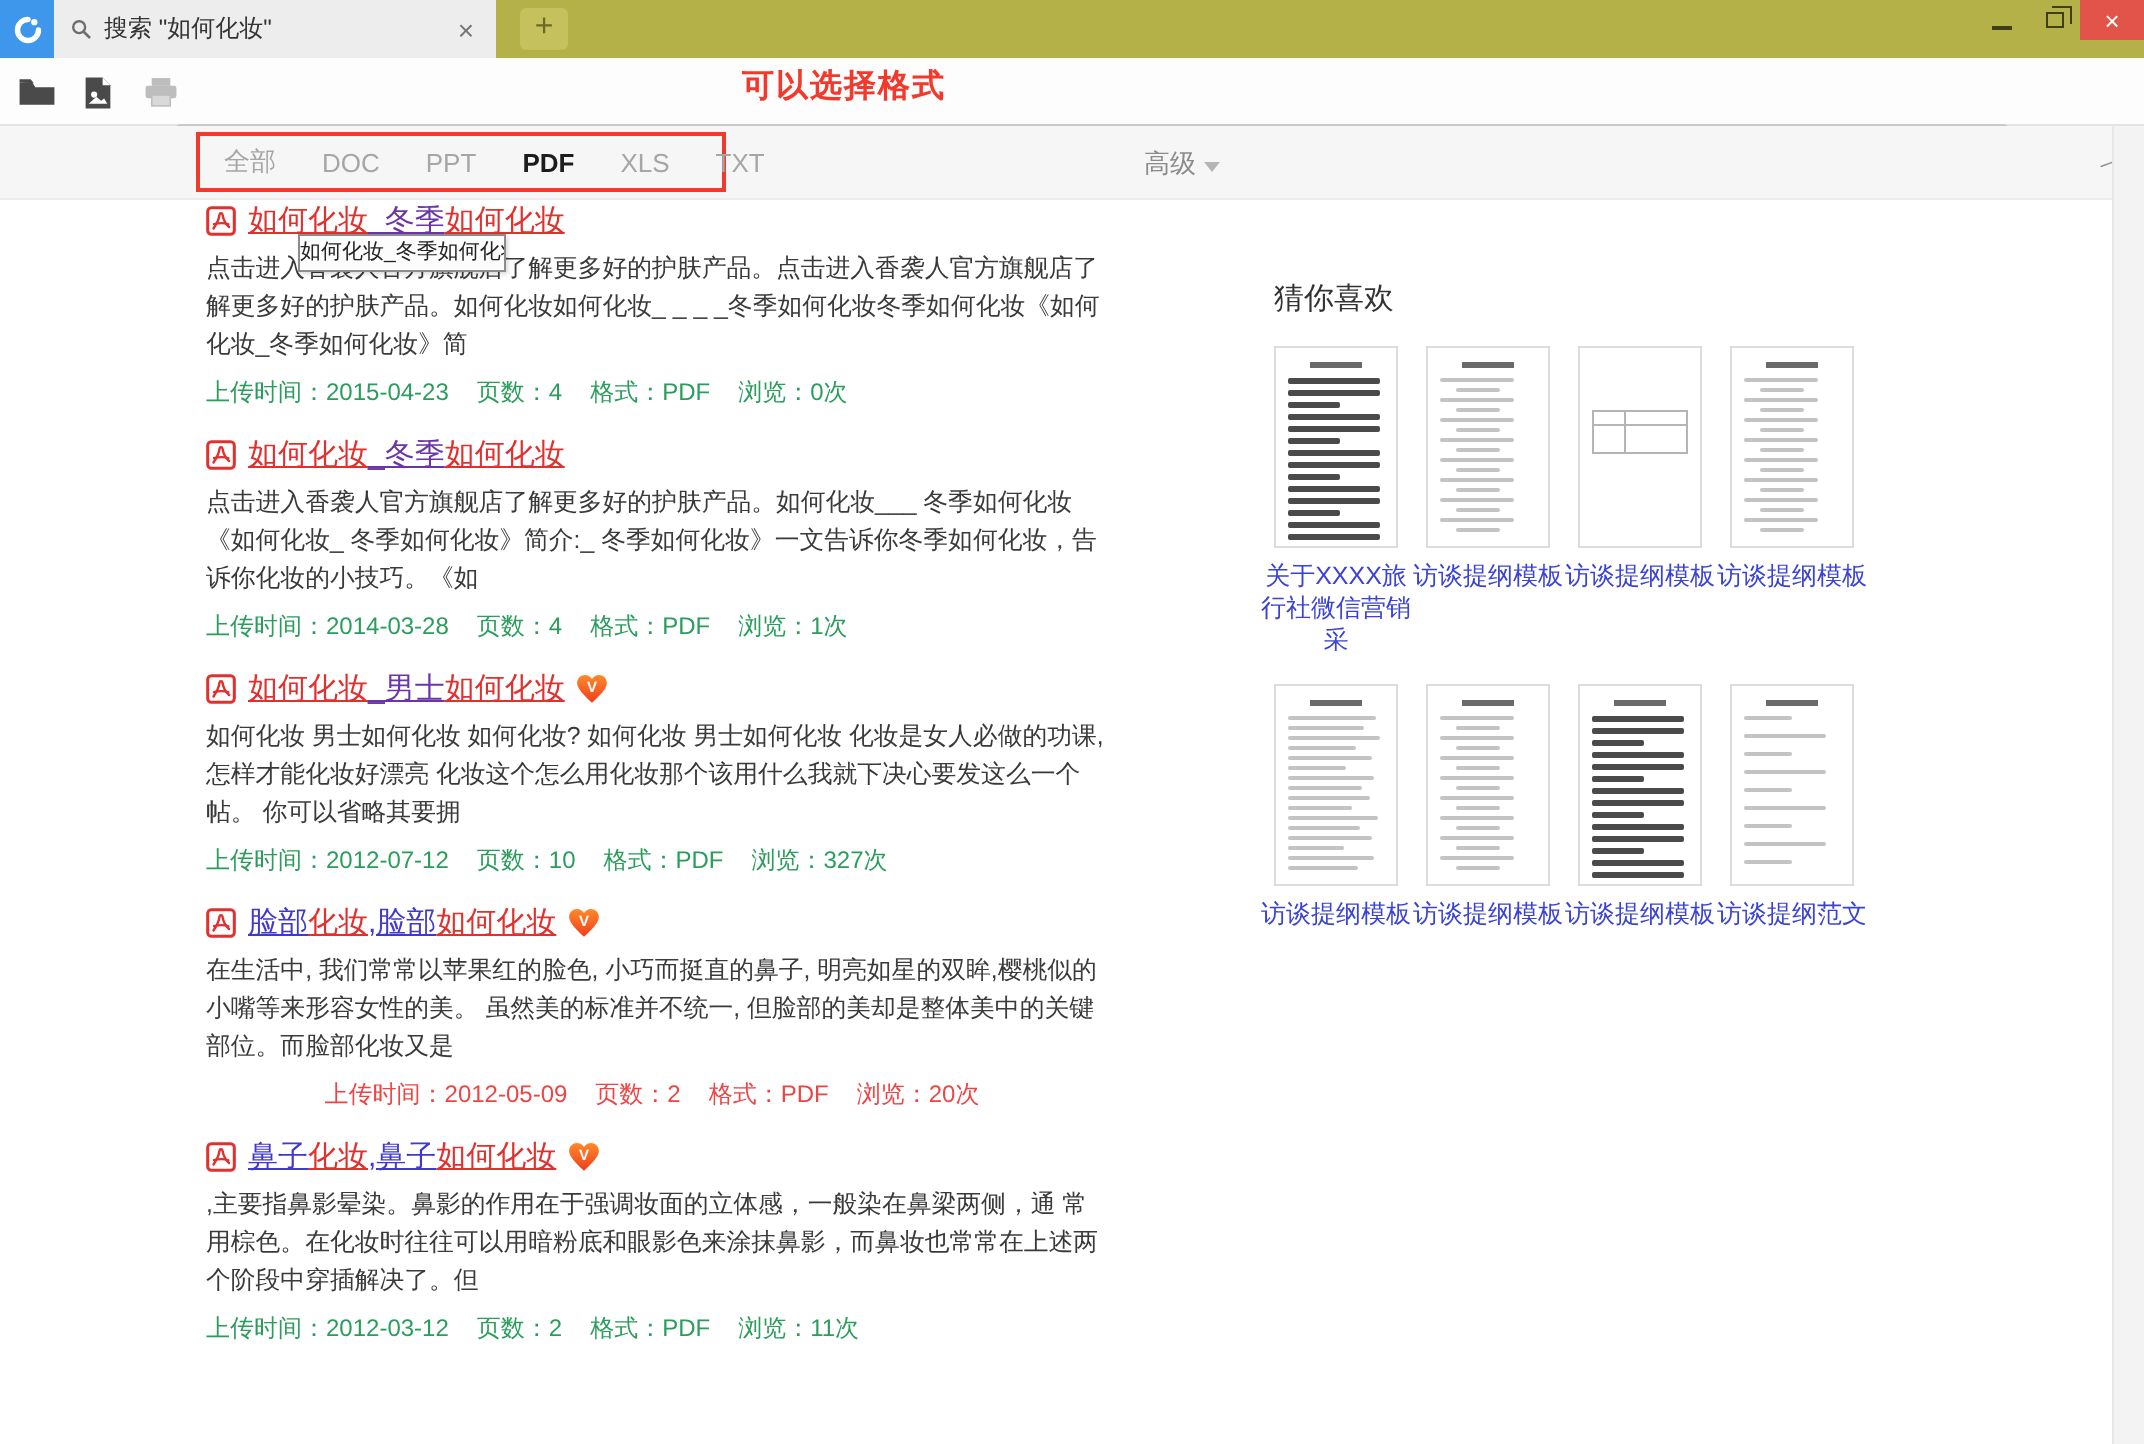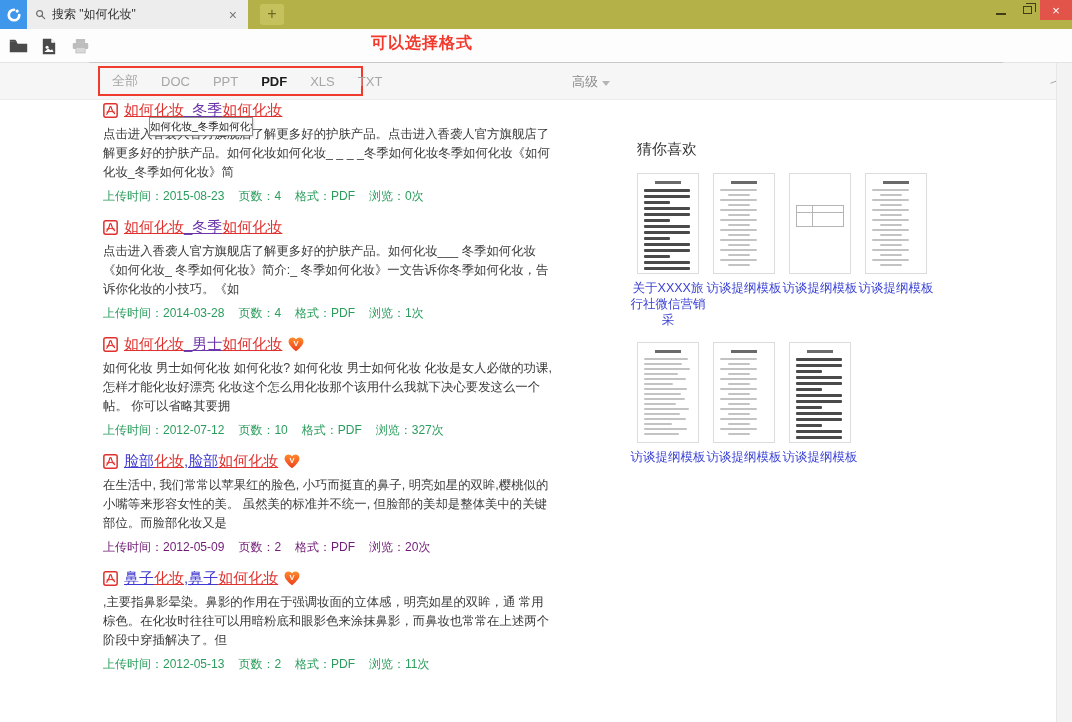--- a/index.html
+++ b/index.html
@@ -169,21 +169,21 @@
           <div class="rtitle">
             <svg width="15" height="15" viewBox="0 0 16 16">
               <rect x="0.9" y="0.9" width="14.2" height="14.2" rx="2" fill="#fff" stroke="#e0312e" stroke-width="1.6"></rect>
               <path d="M4 12 C6 9.2 7 6.2 7.2 4.6 C7.4 3.6 8.6 3.6 8.8 4.6 C9.2 7 10.4 9.6 12.3 11.2" fill="none" stroke="#e0312e" stroke-width="1.3" stroke-linecap="round"></path>
               <path d="M4.2 9.7 C7 8.9 9.8 8.9 12 9.7" fill="none" stroke="#e0312e" stroke-width="1.2" stroke-linecap="round"></path>
             </svg>
             <a class="rlink"><span style="color: rgb(224, 49, 46);">如何化妆</span><span style="color: rgb(106, 53, 168);">_冬季</span><span style="color: rgb(224, 49, 46);">如何化妆</span></a>
           </div>
           <div class="rdesc">点击进入香袭人官方旗舰店了解更多好的护肤产品。点击进入香袭人官方旗舰店了解更多好的护肤产品。如何化妆如何化妆_ _ _ _冬季如何化妆冬季如何化妆《如何化妆_冬季如何化妆》简</div>
           <div class="tooltip">如何化妆_冬季如何化妆</div>
-          <div class="rmeta" style="color: rgb(42, 157, 92);"><span class="mseg">上传时间：2015-08-23</span><span class="mseg">页数：4</span><span class="mseg">格式：PDF</span><span class="mseg">浏览：0次</span></div>
+          <div class="rmeta" style="color: rgb(42, 157, 92);"><span class="mseg">上传时间：2015-04-23</span><span class="mseg">页数：4</span><span class="mseg">格式：PDF</span><span class="mseg">浏览：0次</span></div>
         </div>
         <div class="result">
           <div class="rtitle">
             <svg width="15" height="15" viewBox="0 0 16 16">
               <rect x="0.9" y="0.9" width="14.2" height="14.2" rx="2" fill="#fff" stroke="#e0312e" stroke-width="1.6"></rect>
               <path d="M4 12 C6 9.2 7 6.2 7.2 4.6 C7.4 3.6 8.6 3.6 8.8 4.6 C9.2 7 10.4 9.6 12.3 11.2" fill="none" stroke="#e0312e" stroke-width="1.3" stroke-linecap="round"></path>
               <path d="M4.2 9.7 C7 8.9 9.8 8.9 12 9.7" fill="none" stroke="#e0312e" stroke-width="1.2" stroke-linecap="round"></path>
             </svg>
             <a class="rlink"><span style="color: rgb(224, 49, 46);">如何化妆</span><span style="color: rgb(106, 53, 168);">_冬季</span><span style="color: rgb(224, 49, 46);">如何化妆</span></a>
           </div>
@@ -225,43 +225,43 @@
                 <linearGradient id="vg" x1="0" y1="0" x2="0" y2="1">
                   <stop offset="0" stop-color="#ff8a2a"></stop>
                   <stop offset="1" stop-color="#ef3d1c"></stop>
                 </linearGradient>
               </defs>
               <path d="M10 18.2 C3 12 0.6 8.6 0.6 5.6 C0.6 2.6 3 0.6 5.5 0.6 C7.5 0.6 9.2 1.7 10 3.1 C10.8 1.7 12.5 0.6 14.5 0.6 C17 0.6 19.4 2.6 19.4 5.6 C19.4 8.6 17 12 10 18.2 Z" fill="url(#vg)"></path>
               <text x="10" y="11.3" font-size="9.5" fill="#fff" text-anchor="middle" font-weight="bold" font-family="Liberation Sans, sans-serif">V</text>
             </svg>
           </div>
           <div class="rdesc">在生活中, 我们常常以苹果红的脸色, 小巧而挺直的鼻子, 明亮如星的双眸,樱桃似的小嘴等来形容女性的美。 虽然美的标准并不统一, 但脸部的美却是整体美中的关键部位。而脸部化妆又是</div>
-          <div class="rmeta" style="color: #701a75;"><span class="mseg">上传时间：2012-05-09</span><span class="mseg">页数：2</span><span class="mseg">格式：PDF</span><span class="mseg">浏览：20次</span></div>
+          <div class="rmeta" style="color: #ef4444; text-align: center;"><span class="mseg">上传时间：2012-05-09</span><span class="mseg">页数：2</span><span class="mseg">格式：PDF</span><span class="mseg">浏览：20次</span></div>
         </div>
         <div class="result">
           <div class="rtitle">
             <svg width="15" height="15" viewBox="0 0 16 16">
               <rect x="0.9" y="0.9" width="14.2" height="14.2" rx="2" fill="#fff" stroke="#e0312e" stroke-width="1.6"></rect>
               <path d="M4 12 C6 9.2 7 6.2 7.2 4.6 C7.4 3.6 8.6 3.6 8.8 4.6 C9.2 7 10.4 9.6 12.3 11.2" fill="none" stroke="#e0312e" stroke-width="1.3" stroke-linecap="round"></path>
               <path d="M4.2 9.7 C7 8.9 9.8 8.9 12 9.7" fill="none" stroke="#e0312e" stroke-width="1.2" stroke-linecap="round"></path>
             </svg>
             <a class="rlink"><span style="color: rgb(64, 56, 207);">鼻子</span><span style="color: rgb(224, 49, 46);">化妆</span><span style="color: rgb(64, 56, 207);">,鼻子</span><span style="color: rgb(224, 49, 46);">如何化妆</span></a>
             <svg width="16" height="15" viewBox="0 0 20 19">
               <defs>
                 <linearGradient id="vg" x1="0" y1="0" x2="0" y2="1">
                   <stop offset="0" stop-color="#ff8a2a"></stop>
                   <stop offset="1" stop-color="#ef3d1c"></stop>
                 </linearGradient>
               </defs>
               <path d="M10 18.2 C3 12 0.6 8.6 0.6 5.6 C0.6 2.6 3 0.6 5.5 0.6 C7.5 0.6 9.2 1.7 10 3.1 C10.8 1.7 12.5 0.6 14.5 0.6 C17 0.6 19.4 2.6 19.4 5.6 C19.4 8.6 17 12 10 18.2 Z" fill="url(#vg)"></path>
               <text x="10" y="11.3" font-size="9.5" fill="#fff" text-anchor="middle" font-weight="bold" font-family="Liberation Sans, sans-serif">V</text>
             </svg>
           </div>
-          <div class="rdesc">,主要指鼻影晕染。鼻影的作用在于强调妆面的立体感，明亮如星的双眸，通 常用棕色。在化妆时往往可以用暗粉底和眼影色来涂抹鼻影，而鼻妆也常常在上述两个阶段中穿插解决了。但</div>
-          <div class="rmeta" style="color: rgb(42, 157, 92);"><span class="mseg">上传时间：2012-05-13</span><span class="mseg">页数：2</span><span class="mseg">格式：PDF</span><span class="mseg">浏览：11次</span></div>
+          <div class="rdesc">,主要指鼻影晕染。鼻影的作用在于强调妆面的立体感，一般染在鼻梁两侧，通 常用棕色。在化妆时往往可以用暗粉底和眼影色来涂抹鼻影，而鼻妆也常常在上述两个阶段中穿插解决了。但</div>
+          <div class="rmeta" style="color: rgb(42, 157, 92);"><span class="mseg">上传时间：2012-03-12</span><span class="mseg">页数：2</span><span class="mseg">格式：PDF</span><span class="mseg">浏览：11次</span></div>
         </div>
       </div>
   </div>
 
   <div class="sidebar">
     <div class="sb-title">猜你喜欢</div>
     <div class="cards" id="cards">
         <div class="cardcell">
           <div class="thumb">
             <div class="ttl-ln"></div>
@@ -391,16 +391,31 @@
             <div class="ln dk" style="width: 55%;"></div>
             <div class="ln dk" style="width: 96%;"></div>
             <div class="ln dk" style="width: 96%;"></div>
             <div class="ln dk" style="width: 55%;"></div>
             <div class="ln dk" style="width: 96%;"></div>
             <div class="ln dk" style="width: 96%;"></div>
             <div class="ln dk" style="width: 55%;"></div>
           </div>
           <div class="cardlabel">访谈提纲模板</div>
         </div>
+        <div class="cardcell">
+          <div class="thumb">
+            <div class="ttl-ln"></div>
+            <div class="ln" style="margin-bottom: 7px; width: 50%;"></div>
+            <div class="ln" style="margin-bottom: 7px; width: 85%;"></div>
+            <div class="ln" style="margin-bottom: 7px; width: 50%;"></div>
+            <div class="ln" style="margin-bottom: 7px; width: 85%;"></div>
+            <div class="ln" style="margin-bottom: 7px; width: 50%;"></div>
+            <div class="ln" style="margin-bottom: 7px; width: 85%;"></div>
+            <div class="ln" style="margin-bottom: 7px; width: 50%;"></div>
+            <div class="ln" style="margin-bottom: 7px; width: 85%;"></div>
+            <div class="ln" style="margin-bottom: 7px; width: 50%;"></div>
+          </div>
+          <div class="cardlabel">访谈提纲范文</div>
+        </div>
       </div>
   </div>
 
 </div>
 
 </body></html>

